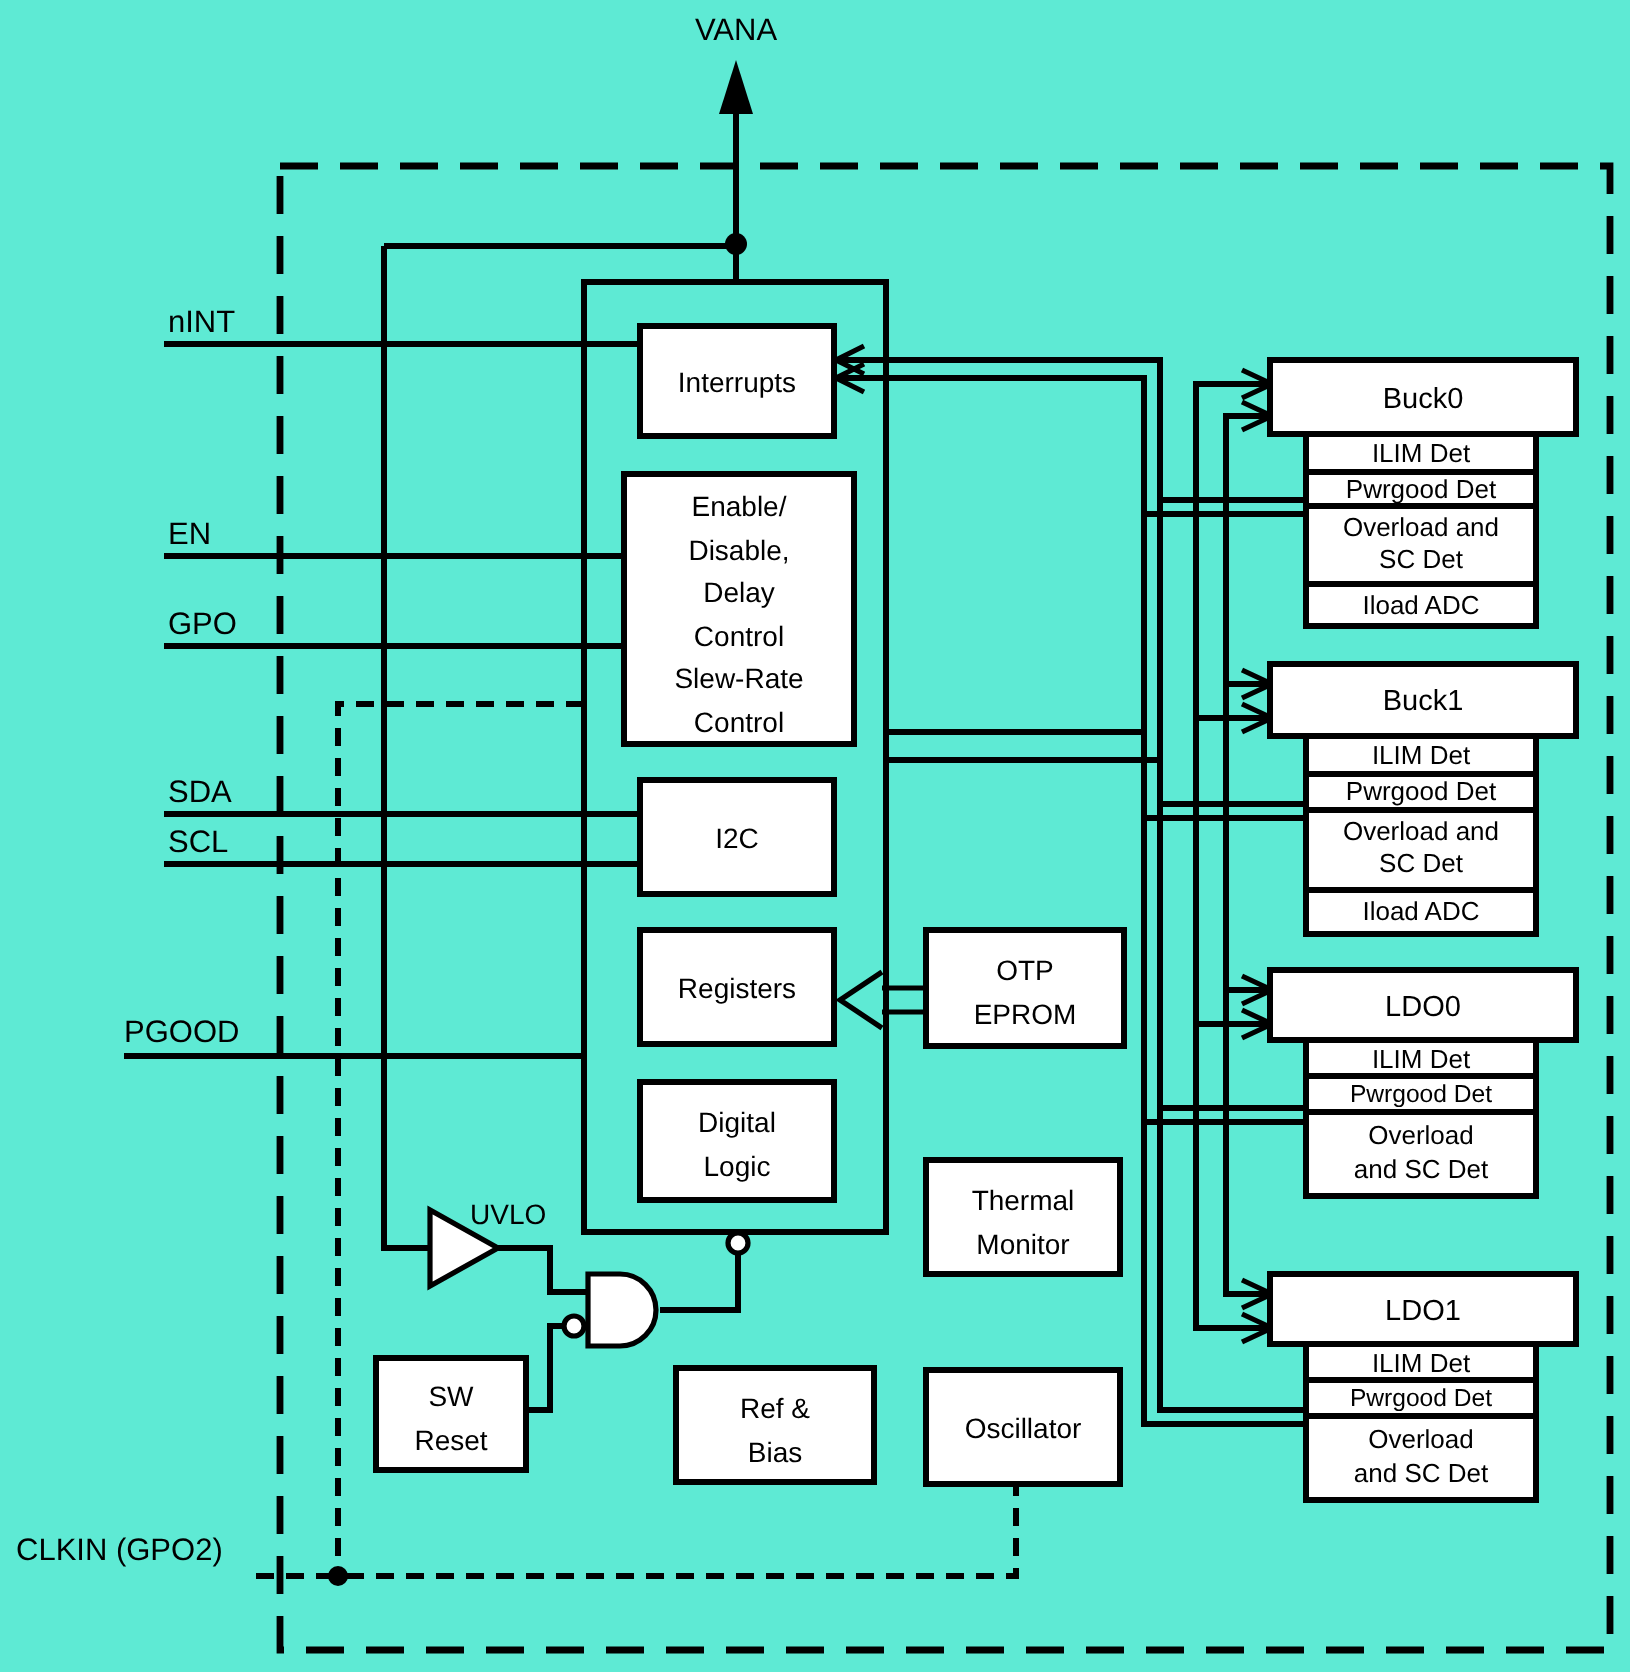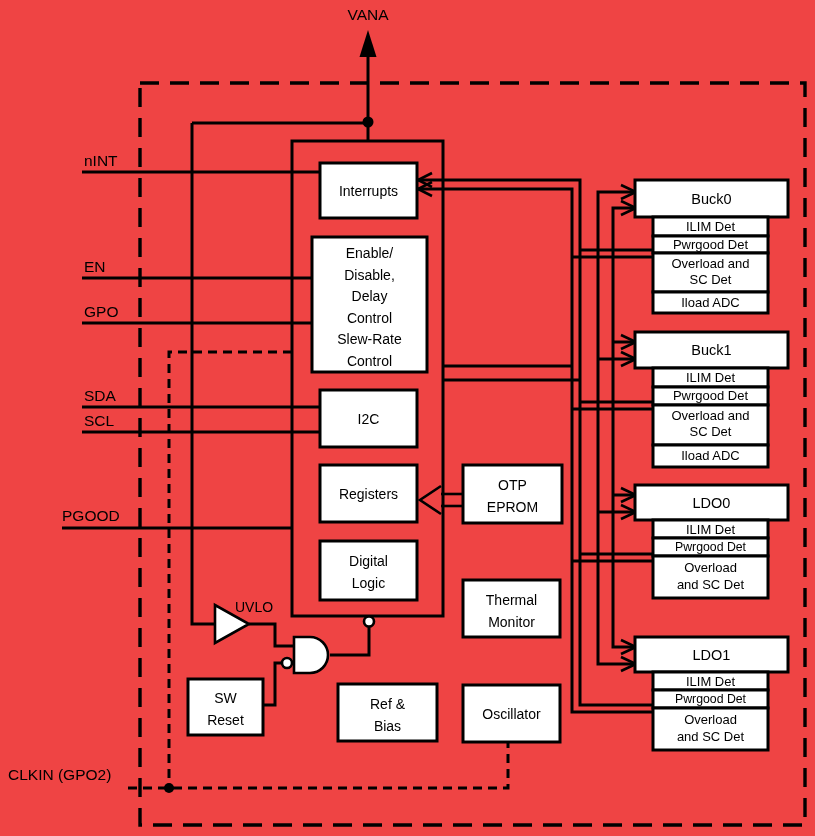--- a/index.html
+++ b/index.html
@@ -1,16 +1,16 @@
 <!DOCTYPE html>
 <html><head>
 <meta charset="utf-8">
 <style>
   html,body{margin:0;padding:0;background:#ffffff;}
-  .stage{width:815px;height:836px;position:relative;background:#ef4444;}
+  .stage{width:815px;height:836px;position:relative;background:#5eead4;}
   svg{display:block;}
   .wire{stroke:#000;stroke-width:3;fill:none;}
   .wire2{stroke:#000;stroke-width:2.6;fill:none;}
   .dashO{stroke:#000;stroke-width:3.4;fill:none;stroke-dasharray:19 11;}
   .dashI{stroke:#000;stroke-width:3;fill:none;stroke-dasharray:9 6;}
   .box{fill:#fff;stroke:#000;stroke-width:3;}
   .gate{fill:#fff;stroke:#000;stroke-width:2.6;}
   .ah{stroke:#000;stroke-width:2.6;fill:none;}
   text{font-family:"Liberation Sans","DejaVu Sans",sans-serif;fill:#000;}
   .lbl{font-size:15.5px;}

